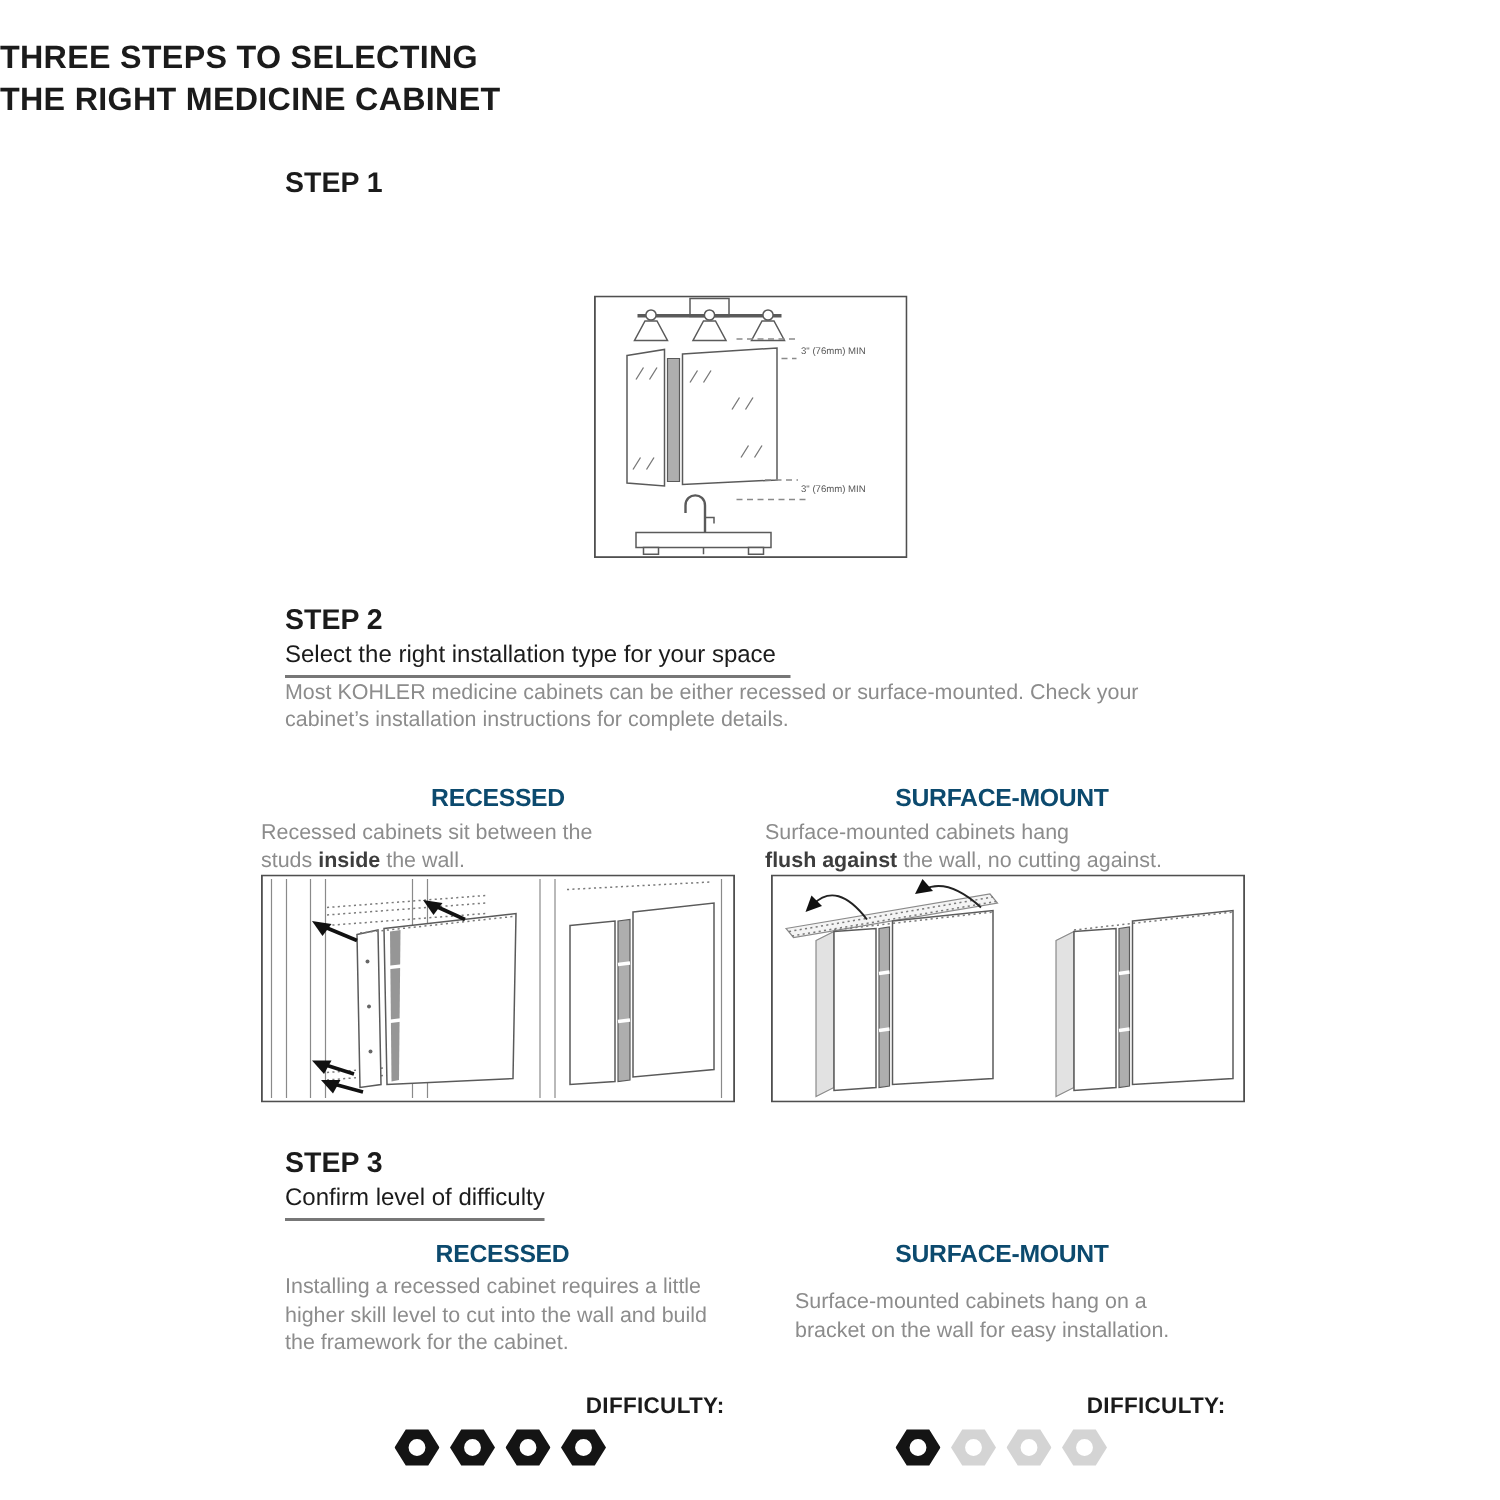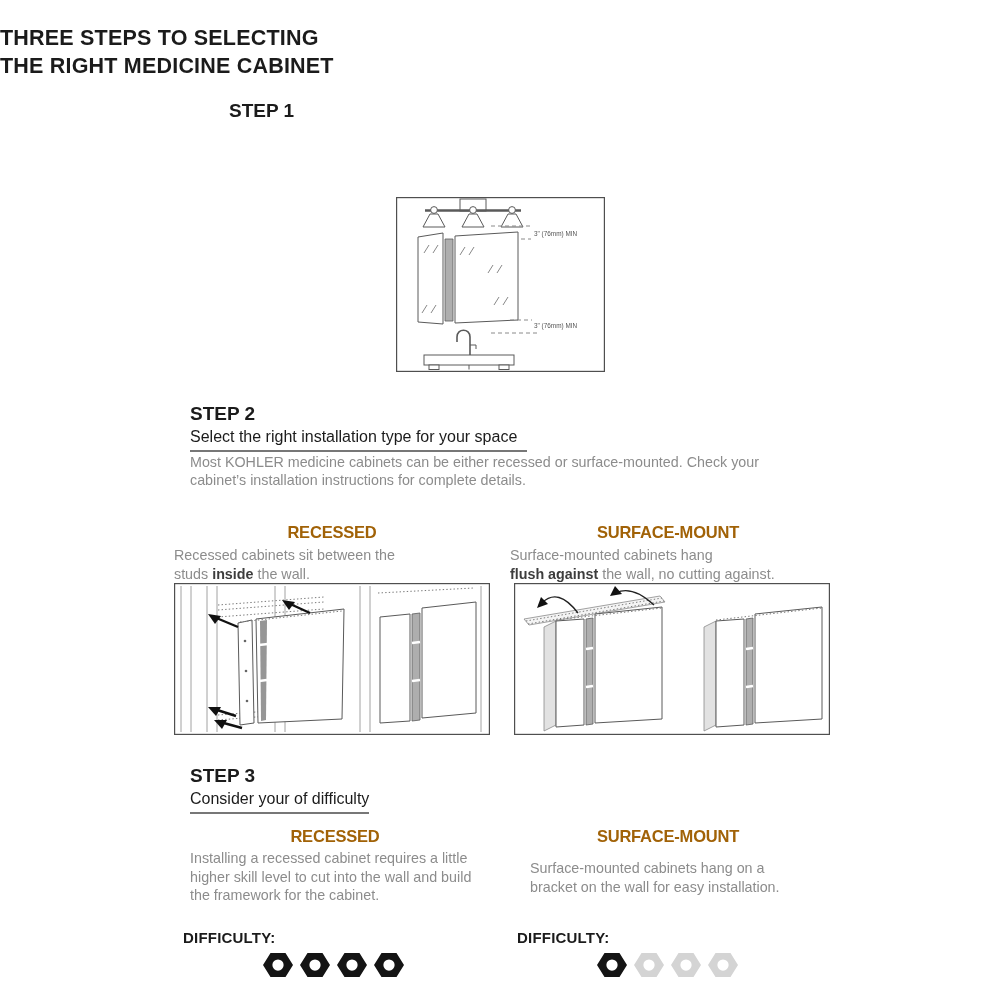--- a/index.html
+++ b/index.html
@@ -5,25 +5,25 @@
   html,body{margin:0;padding:0;background:#fff;}
   #page{position:relative;width:1000px;height:1000px;background:#ffffff;overflow:hidden;
         font-family:"Liberation Sans", sans-serif;color:#1b1b1b;}
   .title{position:absolute;top:24px;left:0;width:1000px;
          font-size:21.5px;font-weight:bold;line-height:28px;color:#1b1b1b;letter-spacing:.2px;}
   .step-label{position:absolute;left:190px;font-size:19px;font-weight:bold;color:#1b1b1b;margin:0;}
   .step-sub{position:absolute;left:190px;font-size:16px;color:#1b1b1b;
             border-bottom:2px solid #777;padding-bottom:4px;}
   .body-text{position:absolute;left:190px;font-size:14.3px;line-height:17.5px;color:#8c8c8c;margin:0;}
   .body-text strong, .col-desc strong{color:#3d3d3d;font-weight:bold;}
-  .col-head{position:absolute;font-size:16.5px;font-weight:bold;color:#a16207;text-align:center;letter-spacing:-0.2px;}
+  .col-head{position:absolute;font-size:16.5px;font-weight:bold;color:#0c4a6e;text-align:center;letter-spacing:-0.2px;}
   .col-desc{position:absolute;font-size:14.3px;line-height:19px;color:#8c8c8c;text-align:left;}
   .col-desc-left{position:absolute;font-size:14.3px;line-height:18.5px;color:#8c8c8c;text-align:left;}
   .diagram{position:absolute;}
-  .difficulty{position:absolute;width:300px;text-align:left;}
+  .difficulty{position:absolute;width:300px;text-align:right;}
   .diff-label{font-size:15px;font-weight:bold;color:#1b1b1b;letter-spacing:.2px;}
   .nut-row{margin-top:6px;display:flex;justify-content:center;gap:7px;}
   .nut{width:30px;height:26px;display:block;}
   .nut path{fill:#d4d4d4;}
   .nut.filled path{fill:#141414;}
   
   .frame{fill:none;stroke:#4f4f4f;stroke-width:1.2;}
   .ln{fill:#ffffff;stroke:#5a5a5a;stroke-width:1;}
   .ln-t{fill:none;stroke:#5a5a5a;stroke-width:1;}
   .ln-thin{fill:none;stroke:#8a8a8a;stroke-width:0.8;}
@@ -43,21 +43,21 @@
 </head>
 <body>
 
 <div id="page">
 
   <header class="title">
     <div>THREE STEPS TO SELECTING</div>
     <div>THE RIGHT MEDICINE CABINET</div>
   </header>
 
-  <h2 class="step-label" style="top:100px;margin-left:39px;">STEP 1</h2>
+  <h2 class="step-label" style="top:112px;">STEP 1</h2>
 
   <svg class="diagram" style="left:396px;top:197px;" width="209" height="175" viewBox="0 0 209 175">
     <rect class="frame" x="0.6" y="0.6" width="207.8" height="173.8"></rect>
 
     <g>
       <rect class="ln" x="64" y="2" width="26" height="12"></rect>
       <line class="ln-t" x1="29" y1="13.5" x2="125" y2="13.5" style="stroke-width:2.4"></line>
       <circle class="ln" cx="38" cy="13" r="3.4"></circle>
         <circle class="ln" cx="77" cy="13" r="3.4"></circle>
         <circle class="ln" cx="116" cy="13" r="3.4"></circle>
@@ -181,21 +181,21 @@
       <polygon class="ln" points="202,38 230,36 230,142 202,144"></polygon>
       <polygon class="gray" points="232,36 239,35 239,141 232,142"></polygon>
       <line class="gap" x1="232" y1="66" x2="239" y2="65"></line>
         <line class="gap" x1="232" y1="104" x2="239" y2="103"></line>
       <polygon class="ln" points="241,31 308,24 308,136 241,140"></polygon>
       <line class="dot" x1="202" y1="37" x2="308" y2="25"></line>
     </g>
   </svg>
 
   <h2 class="step-label" style="top:765px;text-align:right;">STEP 3</h2>
-  <div class="step-sub" style="top:790px;">Consider your of difficulty</div>
+  <div class="step-sub" style="top:790px;">Confirm level of difficulty</div>
 
   <div class="col-head" style="top:827px;left:190px;width:290px;">RECESSED</div>
   <div class="col-head" style="top:827px;left:520px;width:296px;">SURFACE-MOUNT</div>
 
   <div class="col-desc-left" style="top:849px;left:190px;width:290px;">Installing a recessed cabinet requires a little higher skill level to cut into the wall and build the framework for the cabinet.</div>
   <div class="col-desc-left" style="top:859px;left:530px;width:255px;">Surface-mounted cabinets hang on a bracket on the wall for easy installation.</div>
 
   <div class="difficulty" style="top:929px;left:183px;">
     <div class="diff-label">DIFFICULTY:</div>
     <div class="nut-row">

